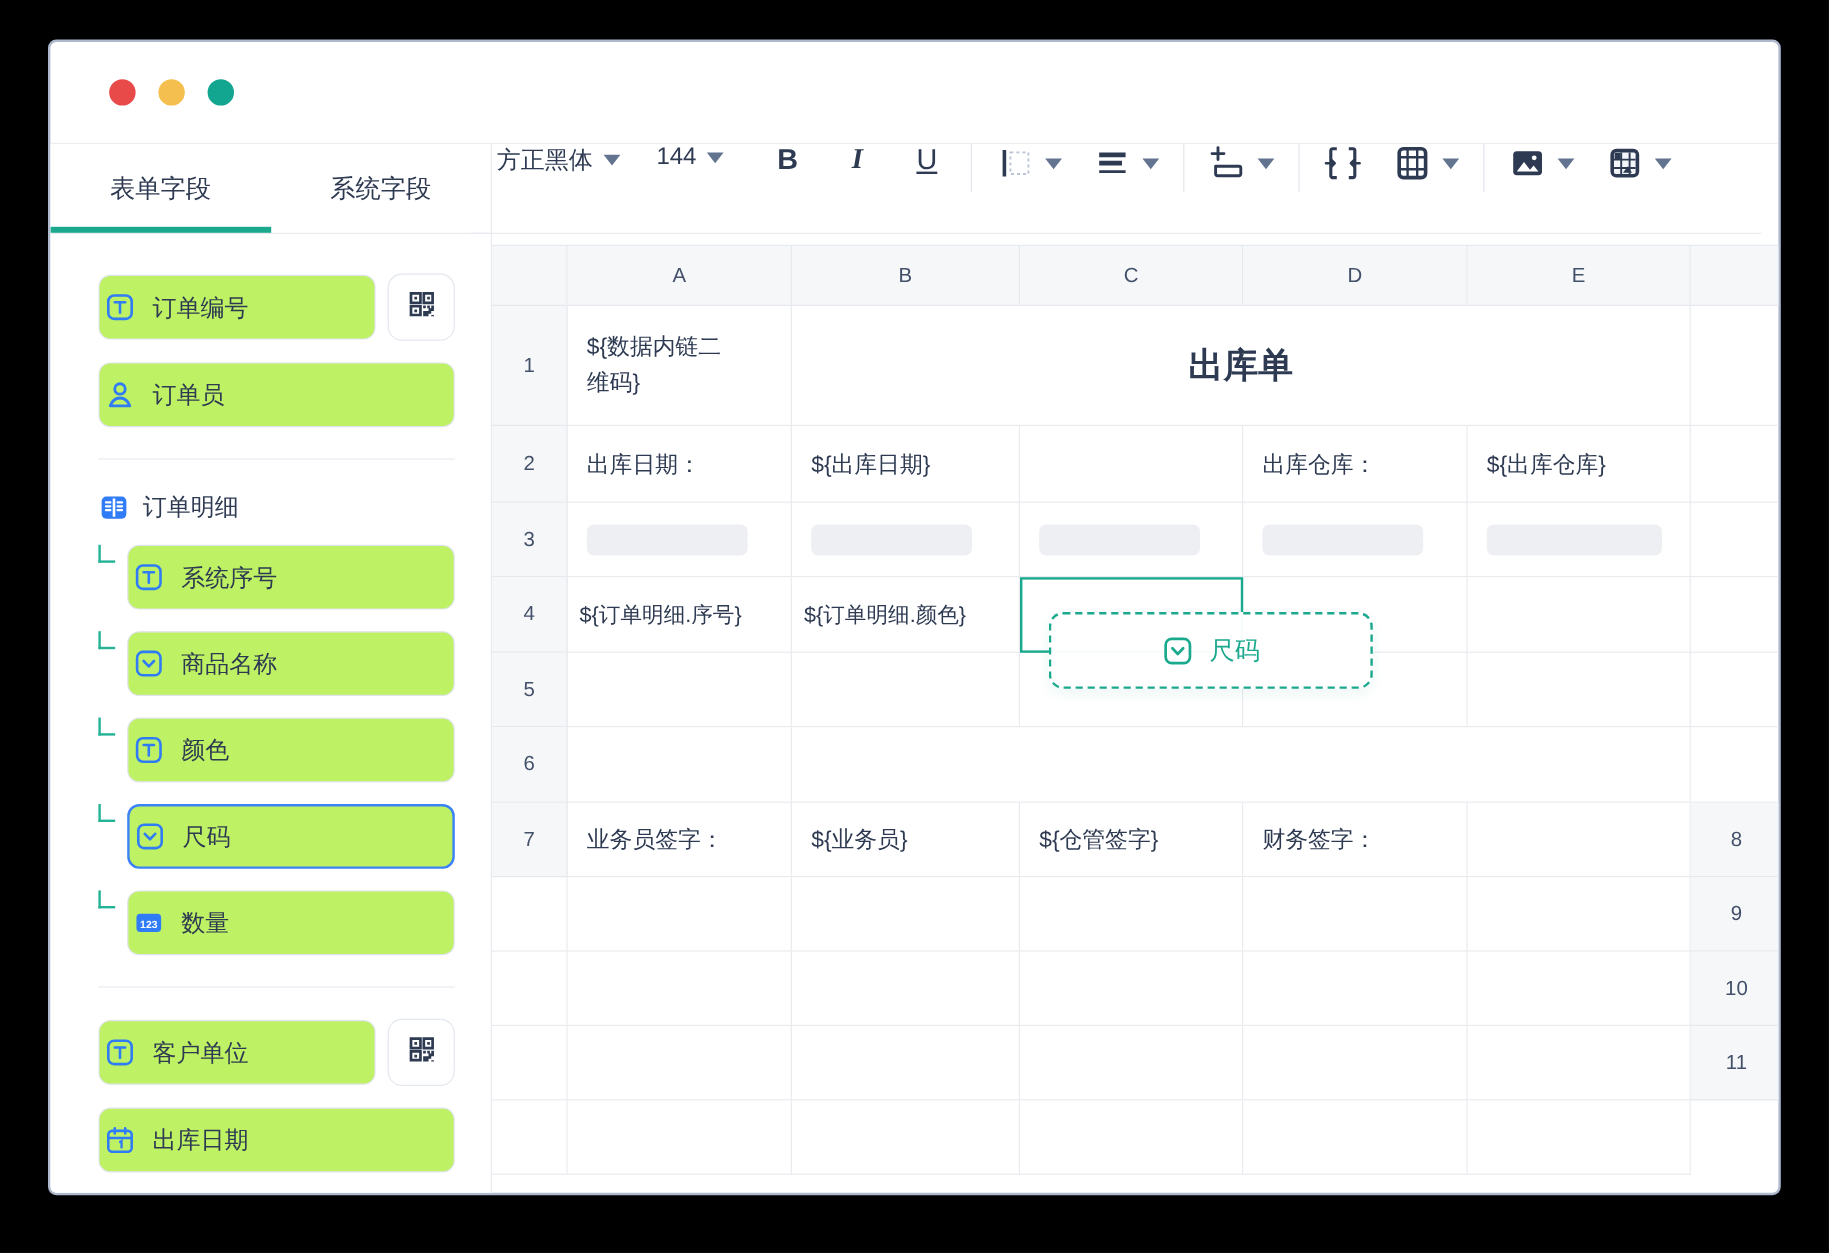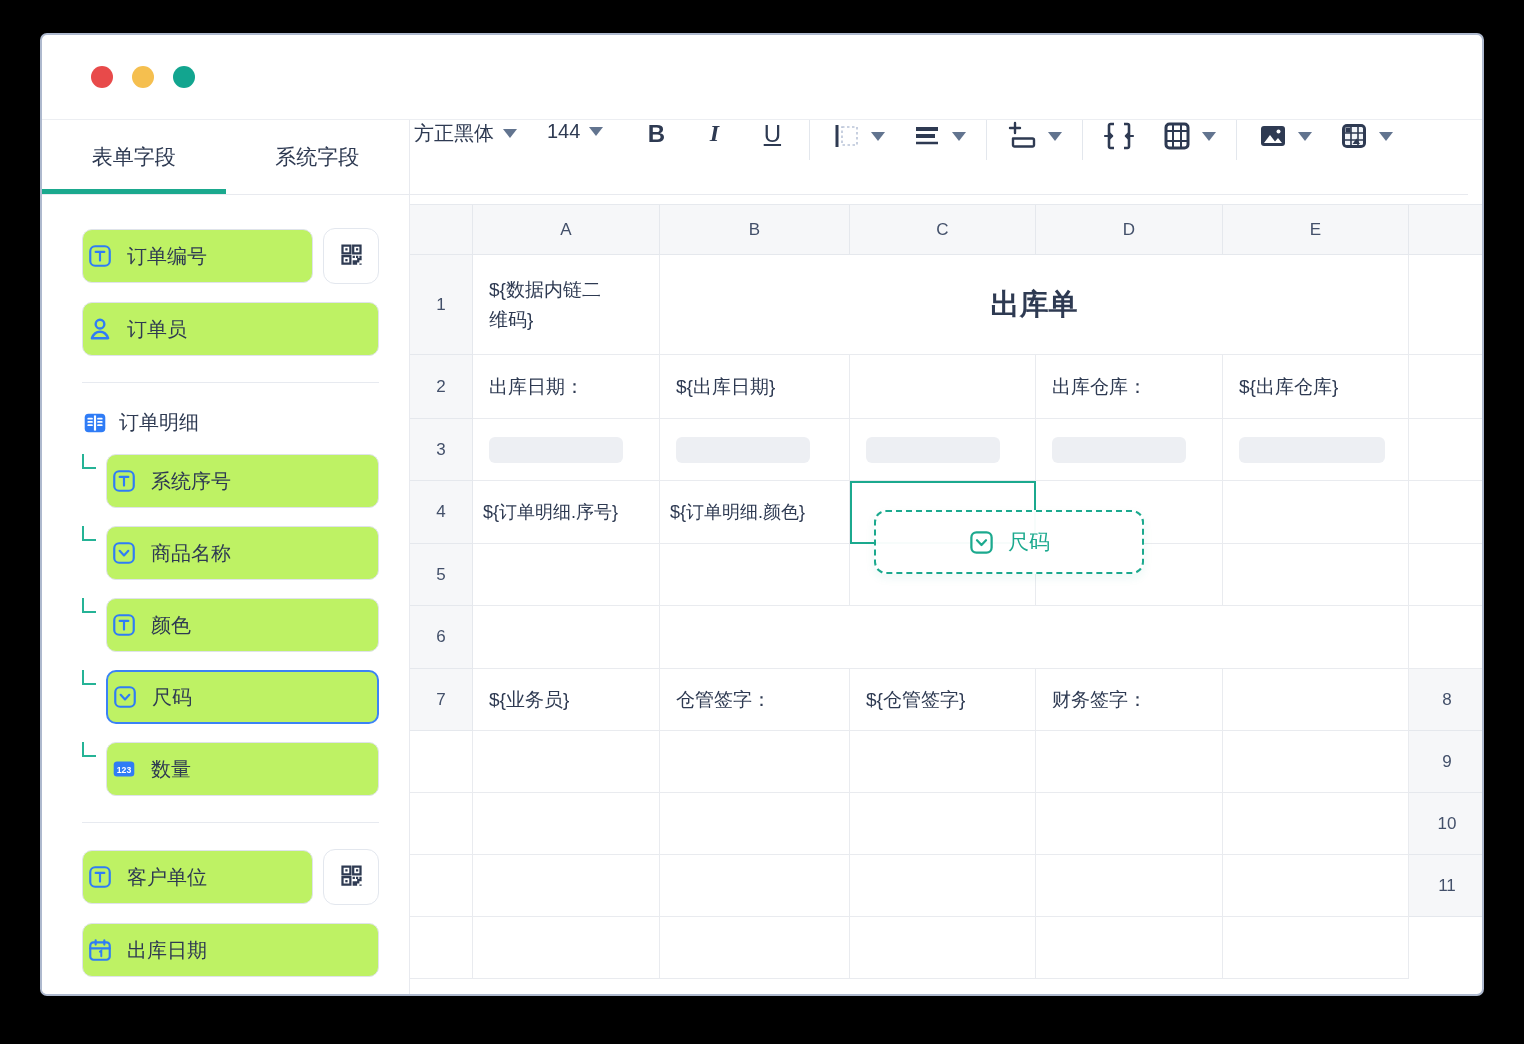--- a/index.html
+++ b/index.html
@@ -459,24 +459,24 @@
         <span>6</span>
       </div>
     <div class="c"></div>
     <div class="c merged6"></div>
     <div class="c"></div>
 
     <div class="c h">
         <span>7</span>
       </div>
     <div class="c">
+        <span>业务员签字：</span>
+      </div>
+    <div class="c">
         <span>${业务员}</span>
-      </div>
-    <div class="c">
-        <span>仓管签字：</span>
       </div>
     <div class="c">
         <span>${仓管签字}</span>
       </div>
     <div class="c">
         <span>财务签字：</span>
       </div>
     <div class="c"></div>
 
     <div class="c h">

